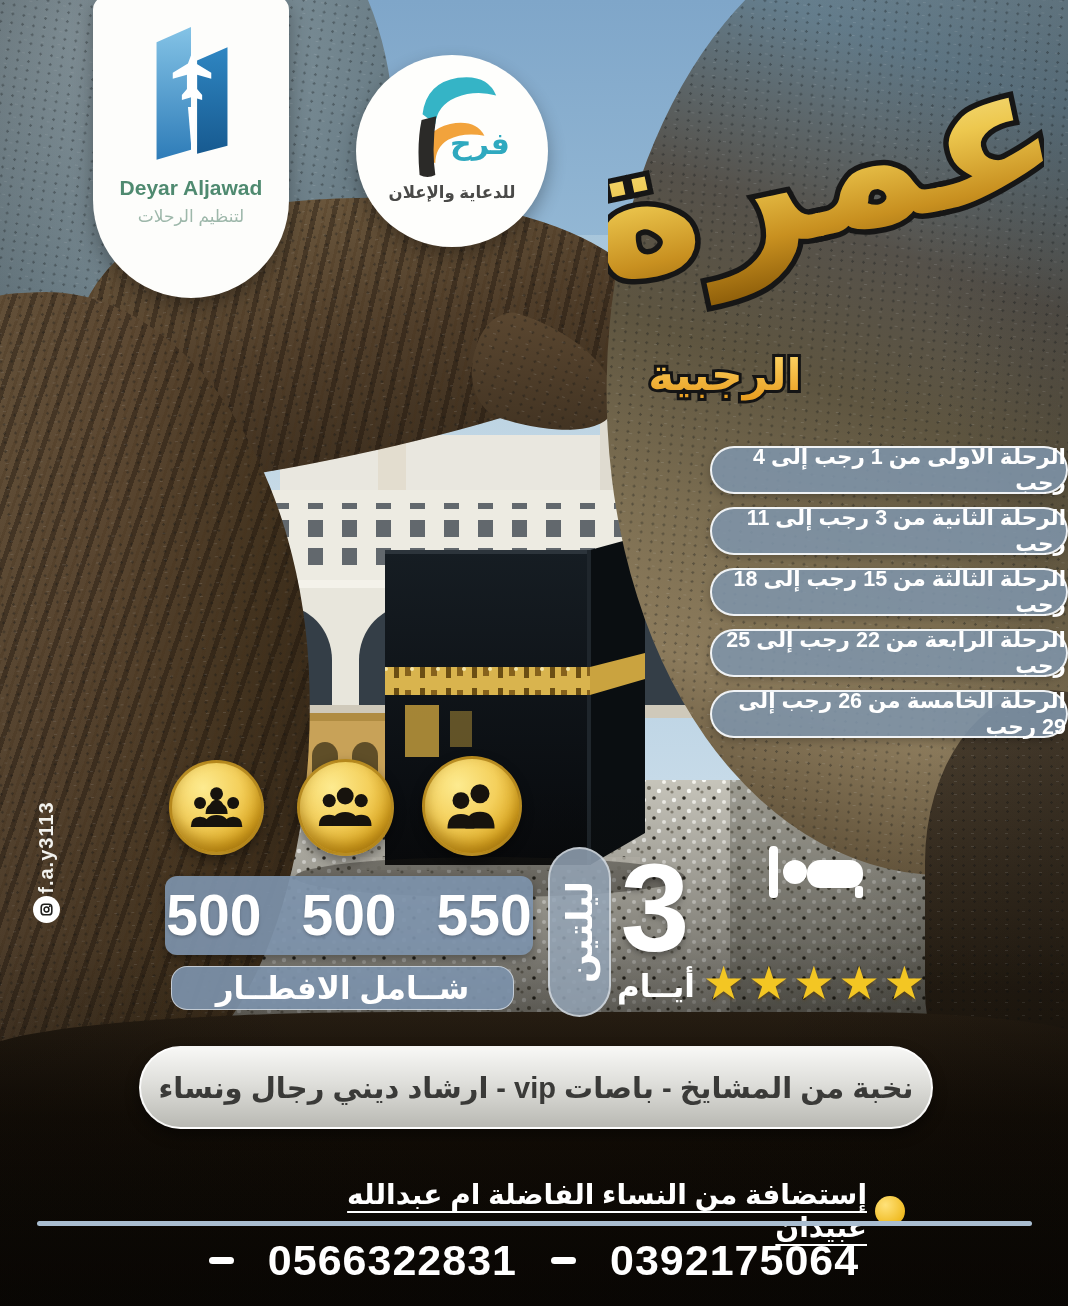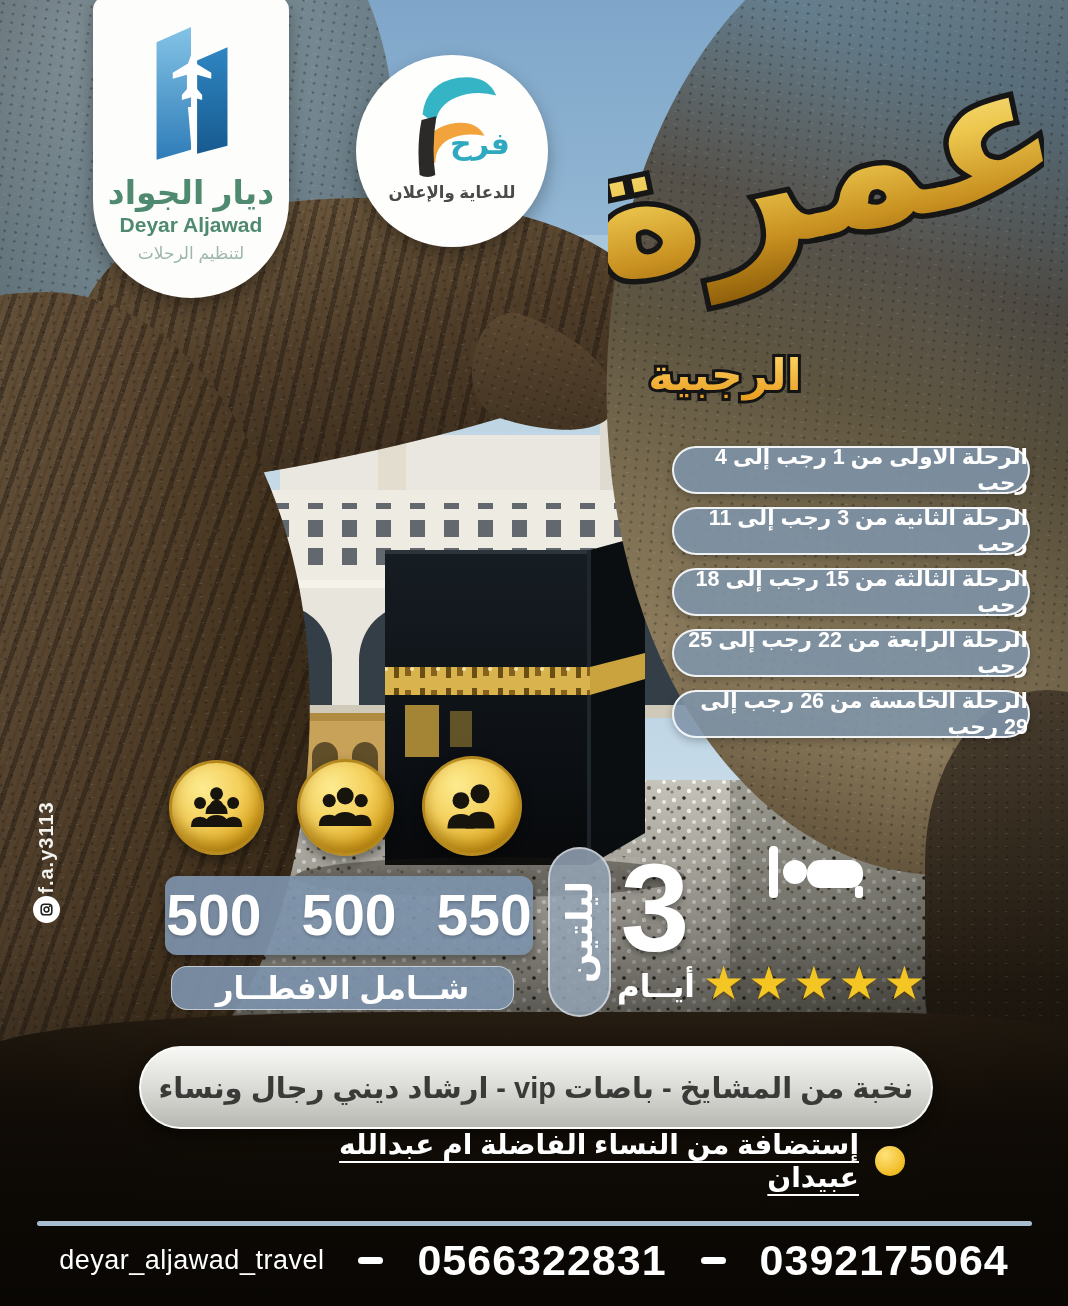--- a/index.html
+++ b/index.html
@@ -58,21 +58,21 @@
 
   .circle-logo{left:356px;top:55px;width:192px;height:192px;border-radius:50%;background:#fefefc;
        box-shadow:0 8px 18px rgba(0,0,0,.3);display:flex;flex-direction:column;align-items:center;}
   .circle-logo .fmark{width:150px;height:108px;margin-top:14px;}
   .fname{color:#2fa9bf;font-weight:bold;font-size:30px;line-height:.6;margin-top:-42px;margin-left:56px;}
   .ftag{color:#4a4a48;font-weight:bold;font-size:16.5px;margin-top:30px;}
 
   .callig{left:608px;top:12px;width:436px;height:336px;}
   .callig-sub{left:612px;top:342px;width:226px;height:66px;}
 
-  .trips{left:672px;top:446px;width:358px;display:flex;flex-direction:column;gap:13px;}
+  .trips{left:710px;top:446px;width:358px;display:flex;flex-direction:column;gap:13px;}
   .trip-pill{height:48px;border-radius:26px;background:rgba(126,148,170,.88);
        border:2.5px solid rgba(250,252,253,.92);box-shadow:0 3px 8px rgba(0,0,0,.25);
        color:#fff;font-weight:bold;font-size:21.5px;display:flex;align-items:center;justify-content:center;}
 
   .gold-circle{border-radius:50%;display:flex;align-items:center;justify-content:center;
        background:radial-gradient(circle at 35% 28%,#fdeb90 0%,#f4d05c 42%,#dca822 72%,#b17d0e 100%);
        border:3px solid rgba(176,132,28,.9);
        box-shadow:inset 0 -8px 14px rgba(115,75,0,.45),0 5px 12px rgba(0,0,0,.4);}
   .gc1{left:169px;top:760px;width:95px;height:95px;}
   .gc2{left:297px;top:759px;width:97px;height:97px;}
@@ -102,22 +102,22 @@
   .bed svg{width:100%;height:100%;fill:#fff;}
   .hotel-label{left:733px;top:910px;width:165px;color:#fff;font-weight:bold;font-size:27px;text-align:center;}
   .stars{left:700px;top:956px;width:232px;text-align:center;color:#f3c623;font-size:46px;
        letter-spacing:4px;text-shadow:0 2px 3px rgba(90,60,0,.55);}
 
   .features-pill{left:139px;top:1046px;width:794px;height:83px;border-radius:42px;
        background:linear-gradient(180deg,#f7f7f5 0%,#dededa 45%,#b9b9b3 100%);
        border:2px solid rgba(255,255,255,.85);box-shadow:0 6px 14px rgba(0,0,0,.45);
        color:#3a3a38;font-weight:bold;font-size:29px;display:flex;align-items:center;justify-content:center;}
 
-  .hosting{left:280px;top:1142px;width:625px;height:38px;direction:rtl;display:flex;
-       align-items:center;gap:16px;}
+  .hosting{left:280px;top:1192px;width:625px;height:38px;direction:rtl;display:flex;
+       align-items:center;gap:8px;}
   .hosting .dot{width:30px;height:30px;border-radius:50%;flex:0 0 auto;
        background:radial-gradient(circle at 35% 30%,#ffe27a,#f0bc24 70%,#d49f12);}
   .hosting .txt{color:#fff;font-weight:bold;font-size:28px;text-decoration:underline;
        text-underline-offset:7px;text-decoration-thickness:2px;}
 
   .separator{left:37px;top:1221px;width:995px;height:5px;background:#a9bdd0;border-radius:3px;}
 
   .footer{left:0;top:1236px;width:1068px;display:flex;align-items:center;justify-content:center;gap:34px;}
   .footer .handle{color:#fff;font-size:27px;letter-spacing:.5px;}
   .footer .dash{width:25px;height:7px;background:#fff;border-radius:4px;}
@@ -253,21 +253,20 @@
         <linearGradient id="bg2" x1="0" y1="0" x2="0" y2="1">
           <stop offset="0" stop-color="#2f86c2"></stop>
             <stop offset="1" stop-color="#175a90"></stop>
         </linearGradient>
       </defs>
       <polygon points="16,20 50,5 50,126 16,136" fill="url(#bg1)"></polygon>
       <polygon points="56,38 86,25 86,122 56,130" fill="url(#bg2)"></polygon>
       <path d="M51 30 l4 11 l15 9 v6 l-14 -4 v14 l5 6 v5 l-10 -3 l-10 3 v-5 l5 -6 v-14 l-14 4 v-6 l15 -9 z" fill="#fff"></path>
       <polygon points="47,84 55,84 51,132" fill="#fff"></polygon>
     </svg>
-    <div class="logo-ar" dir="rtl">ديار الجواد</div>
     <div class="logo-en">Deyar Aljawad</div>
     <div class="logo-tag" dir="rtl">لتنظيم الرحلات</div>
   </div>
 
   <div class="ov circle-logo">
     <svg class="fmark" viewBox="0 0 120 110">
       <path d="M30 46 Q34 14 66 9 Q96 5 105 27 Q84 21 64 29 Q45 37 43 56 Z" fill="#35b4c6"></path>
       <path d="M30 88 Q32 62 58 56 Q84 51 93 68 Q72 64 56 72 Q43 80 43 96 Z" fill="#f2a33c"></path>
       <path d="M27 108 Q24 76 29 52 L44 48 Q39 80 43 108 Q35 112 27 108 Z" fill="#2b2a28"></path>
     </svg>
@@ -361,21 +360,20 @@
   <div class="ov features-pill" dir="rtl">نخبة من المشايخ  -  باصات vip  -  ارشاد ديني رجال ونساء</div>
 
   <div class="ov hosting">
     <span class="dot"></span>
     <span class="txt">إستضافة من النساء الفاضلة ام عبدالله عبيدان</span>
   </div>
 
   <div class="ov separator"></div>
 
   <div class="ov footer">
-    <span class="handle">deyar_aljawad_travel</span>
     <span class="dash"></span>
     <span class="phone">0566322831</span>
     <span class="dash"></span>
     <span class="phone">0392175064</span>
   </div>
 
   <div class="ov insta">
     <span class="handle-v">f.a.y3113</span>
     <span class="badge">
       <svg viewBox="0 0 24 24">

